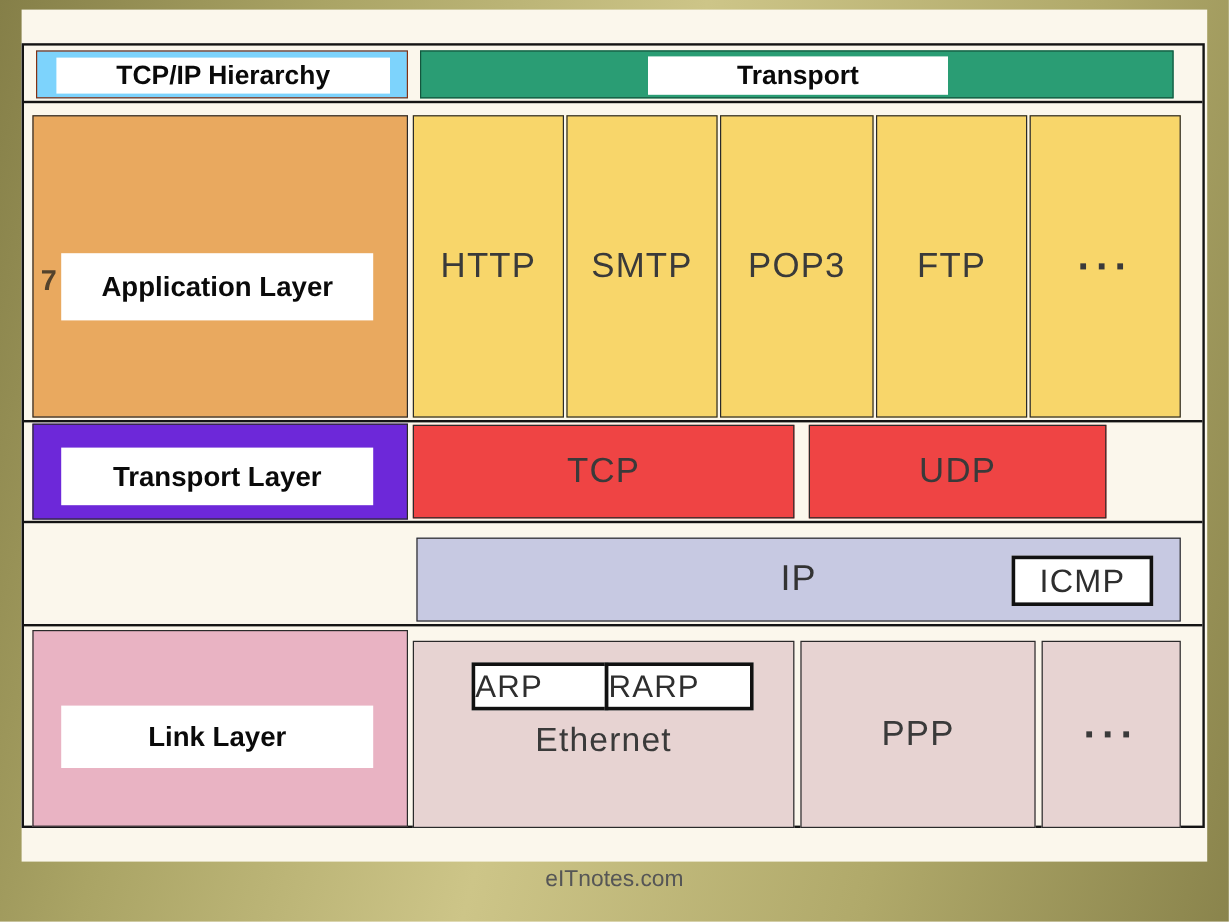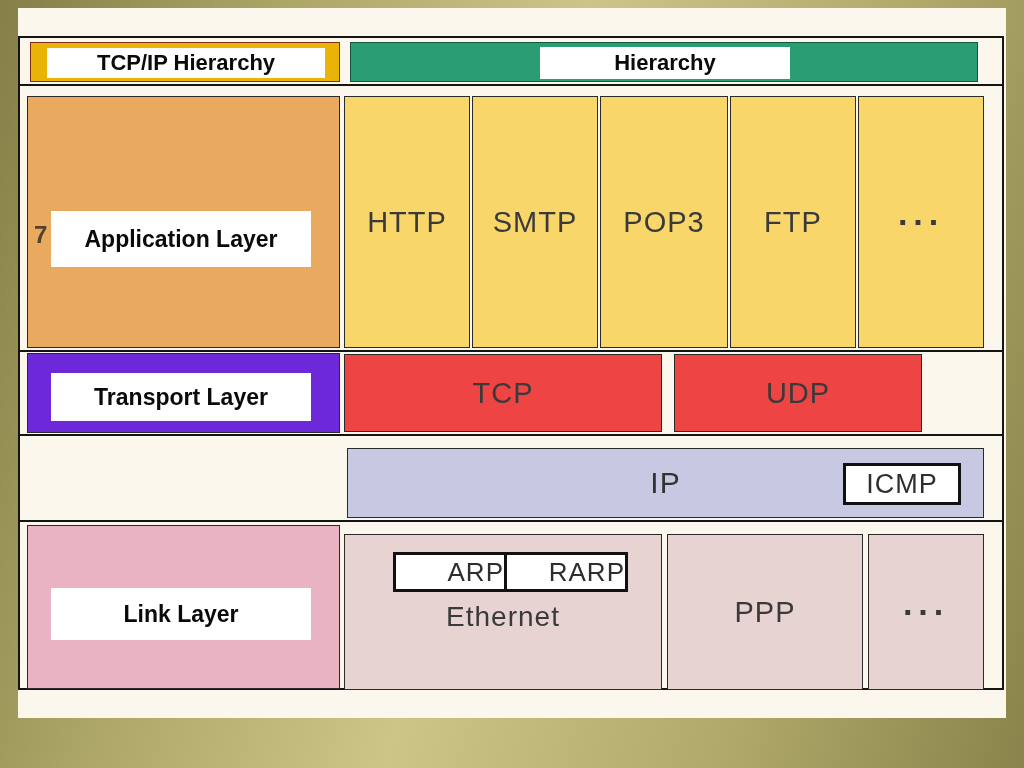--- a/index.html
+++ b/index.html
@@ -11,21 +11,21 @@
   .panel { position:absolute; left:18px; top:8px; width:988px; height:710px; background:#fbf7ec; }
   .table { position:absolute; left:18px; top:36px; width:986px; height:654px; box-sizing:border-box;
            border:2px solid #141414; background:#fbf7ec; }
   .box { position:absolute; box-sizing:border-box; border:1px solid #2a2a2a;
          display:flex; align-items:center; justify-content:center; }
   .band { position:absolute; background:#ffffff; display:flex; align-items:center; justify-content:center;
           font-weight:bold; color:#0a0a0a; }
   .divider { position:absolute; left:0; width:982px; height:2px; background:#141414; }
 
   
-  .hdr-orange { left:10px; top:4px; width:310px; height:40px; background:#eab308; border-color:#823012; }
+  .hdr-orange { left:10px; top:4px; width:310px; height:40px; background:#7dd3fc; border-color:#823012; }
   .hdr-orange .band { left:16px; top:5px; width:278px; height:30px; font-size:22px; }
   .hdr-green { left:330px; top:4px; width:628px; height:40px; background:#2a9d74; border-color:#14563e; }
   .hdr-green .band { left:189px; top:4px; width:250px; height:32px; font-size:22px; }
 
   
   .app-layer { left:7px; top:58px; width:313px; height:252px; background:#e9a95f; }
   .app-layer .band { left:23px; top:114px; width:260px; height:56px; font-size:23px; }
   .artifact7 { position:absolute; left:6px; top:124px; font-size:24px; font-weight:bold; color:#53422c; }
   .proto-y { top:58px; height:252px; background:#f8d66a; font-size:29px; color:#3a3a3a; letter-spacing:1px; }
   .p-http { left:324px; width:126px; }
@@ -48,21 +48,21 @@
   .icmp-box { position:absolute; left:495px; top:14px; width:118px; height:42px; background:#ffffff;
               border:3px solid #111111; box-sizing:border-box; display:flex; align-items:center; justify-content:center;
               font-size:27px; color:#2e2e2e; letter-spacing:1px; }
 
   
   .link-layer { left:7px; top:487px; width:313px; height:164px; background:#e9b3c3; }
   .link-layer .band { left:23px; top:62px; width:260px; height:52px; font-size:23px; }
   .proto-l { top:496px; height:156px; background:#e7d3d2; font-size:29px; color:#3a3a3a; letter-spacing:1px; }
   .ethernet-box { left:324px; width:318px; display:block; }
   .small-white { position:absolute; background:#ffffff; border:3px solid #111111; box-sizing:border-box;
-                 display:flex; align-items:center; justify-content:flex-end; font-size:26px; color:#2e2e2e; }
+                 display:flex; align-items:center; justify-content:flex-start; font-size:26px; color:#2e2e2e; }
   .arp-box  { left:48px;  top:17px; width:114px; height:40px; }
   .rarp-box { left:159px; top:17px; width:124px; height:40px; }
   .ethernet-label { position:absolute; left:0; top:66px; width:100%; text-align:center;
                     font-size:28px; color:#3a3a3a; letter-spacing:1px; }
   .p-ppp { left:647px; width:196px; }
   .l-dots { left:848px; width:116px; font-size:34px; font-weight:bold; letter-spacing:4px; }
 
   .footer { position:absolute; left:0; top:722px; width:1024px; text-align:center;
             font-size:19px; color:#565656; }
 </style>
@@ -74,21 +74,21 @@
 
   <div class="table">
 
     <div class="box hdr-orange">
       <div class="band">
         <span>TCP/IP Hierarchy</span>
       </div>
     </div>
     <div class="box hdr-green">
       <div class="band">
-        <span>Hierarchy</span>
+        <span>Transport</span>
       </div>
     </div>
 
     <div class="divider" style="top:46px;"></div>
     <div class="divider" style="top:312px;"></div>
     <div class="divider" style="top:396px;"></div>
     <div class="divider" style="top:482px;"></div>
 
     <div class="box app-layer">
       <span class="artifact7">7</span>
@@ -147,13 +147,14 @@
     </div>
     <div class="box proto-l p-ppp">
       <span>PPP</span>
     </div>
     <div class="box proto-l l-dots">
       <span>···</span>
     </div>
 
   </div>
 
+  <div class="footer">eITnotes.com</div>
 </div>
 
 </body></html>

